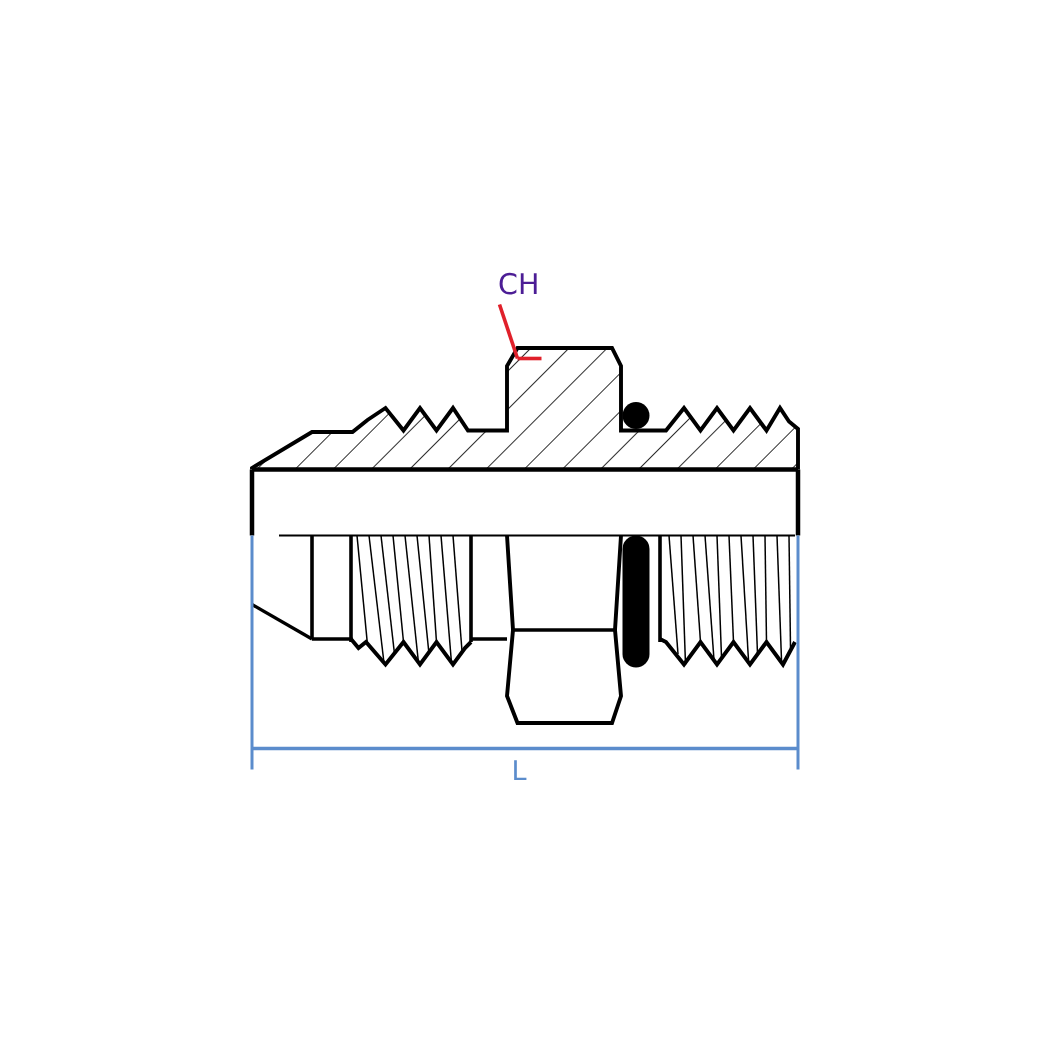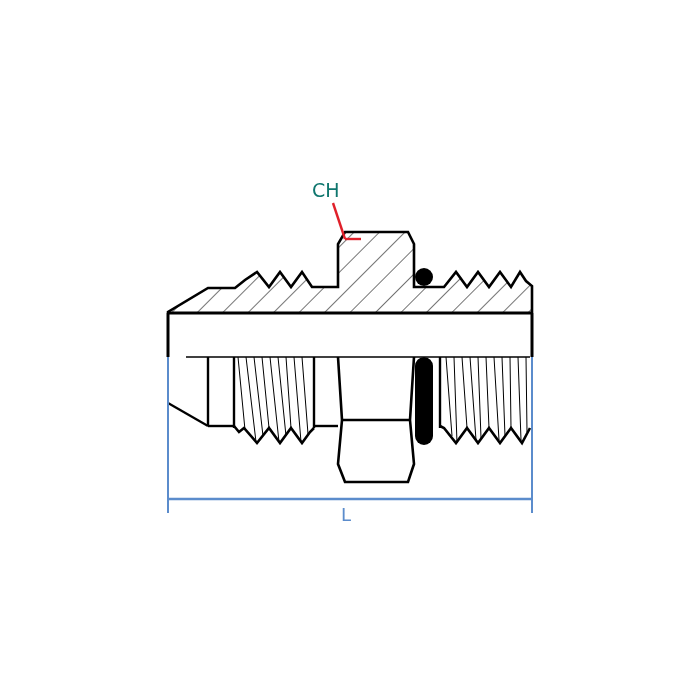--- a/index.html
+++ b/index.html
@@ -1,19 +1,19 @@
 <!DOCTYPE html>
 <html><head>
   <meta charset="utf-8">
   <style>
     html, body { margin: 0; padding: 0; background: #ffffff; }
     .canvas { position: relative; width: 700px; height: 700px; background: #ffffff; overflow: hidden; }
     svg { position: absolute; left: 0; top: 0; }
     .lbl { position: absolute; font-family: "DejaVu Sans", sans-serif; line-height: 1; }
-    .lbl-ch { left: 312px; top: 181px; font-size: 19px; color: #0f766e; }
+    .lbl-ch { left: 332px; top: 181px; font-size: 19px; color: #4c1d95; }
     .lbl-l { left: 341px; top: 506px; font-size: 18px; color: #5b8ccc; }
   </style>
 </head>
 <body>
 
 <div class="canvas">
   <svg width="700" height="700" viewBox="0 0 700 700">
     <defs>
       <pattern id="hatch" patternUnits="userSpaceOnUse" width="18" height="18" patternTransform="rotate(45)">
         <line x1="0" y1="0" x2="0" y2="18" stroke="#000" stroke-width="1.1"></line>

